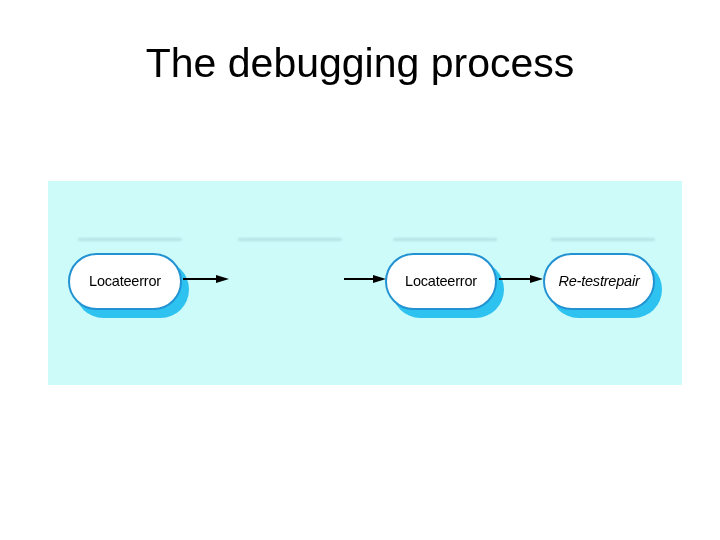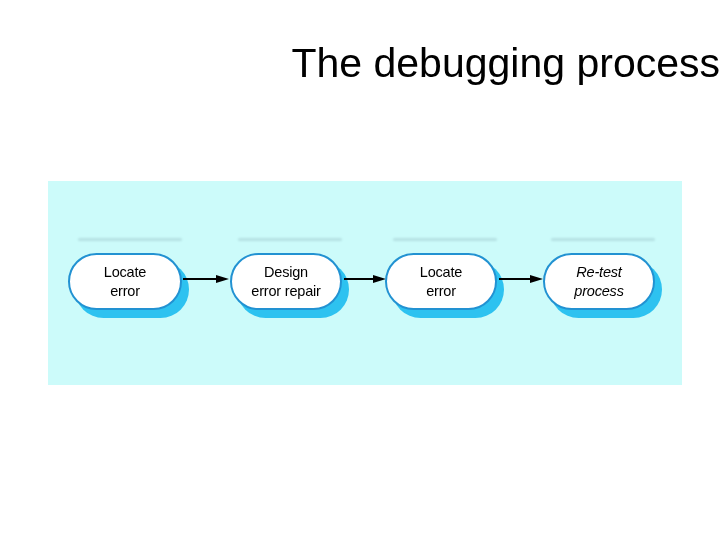--- a/index.html
+++ b/index.html
@@ -13,21 +13,21 @@
     width: 720px;
     height: 540px;
     background: #ffffff;
     overflow: hidden;
   }
   .slide-title {
     position: absolute;
     top: 40px;
     left: 0;
     width: 720px;
-    text-align: right;
+    text-align: center;
     font-size: 41px;
     font-weight: 400;
     color: var(--title-text, #000000);
     letter-spacing: 0px;
     white-space: nowrap;
   }
   .panel {
     position: absolute;
     left: 48px;
     top: 181px;
@@ -61,21 +61,20 @@
     position: absolute;
     left: 0;
     top: 0;
     width: 100%;
     height: 100%;
     box-sizing: border-box;
     background: var(--node-fill, #ffffff);
     border: 2.5px solid var(--node-border, #2292D2);
     border-radius: 29px;
     display: flex;
-    flex-direction: column;
     align-items: center;
     justify-content: center;
     font-size: 14.5px;
     line-height: 19px;
     color: var(--node-text, #000000);
     letter-spacing: -0.2px;
     text-align: center;
   }
   .node-line {
     display: block;
@@ -125,27 +124,20 @@
       <span class="node-line">Locate</span>
       <span class="node-line">error</span>
     </div>
   </div>
 
   <div class="arrow" style="left:183px; width:46px;">
     <div class="arrow-line"></div>
     <div class="arrow-head"></div>
   </div>
 
-  <div class="node" style="left:230px; width:112px;">
-    <div class="node-shadow"></div>
-    <div class="node-body">
-      <span class="node-line">Design</span>
-      <span class="node-line">error repair</span>
-    </div>
-  </div>
 
   <div class="arrow" style="left:344px; width:42px;">
     <div class="arrow-line"></div>
     <div class="arrow-head"></div>
   </div>
 
   <div class="node" style="left:385px; width:112px;">
     <div class="node-shadow"></div>
     <div class="node-body">
       <span class="node-line">Locate</span>
@@ -155,17 +147,17 @@
 
   <div class="arrow" style="left:499px; width:44px;">
     <div class="arrow-line"></div>
     <div class="arrow-head"></div>
   </div>
 
   <div class="node" style="left:543px; width:112px;font-style:italic;">
     <div class="node-shadow"></div>
     <div class="node-body">
       <span class="node-line">Re-test</span>
-      <span class="node-line">process</span>
+      <span class="node-line">repair</span>
     </div>
   </div>
 
 </div>
 
 </body></html>

